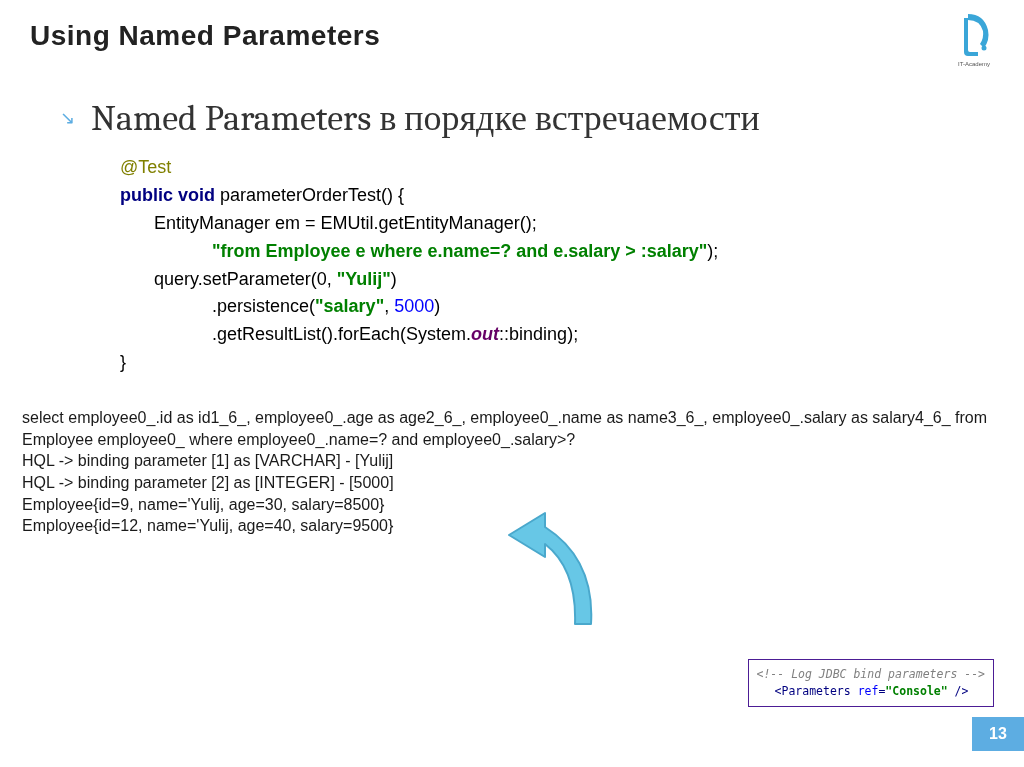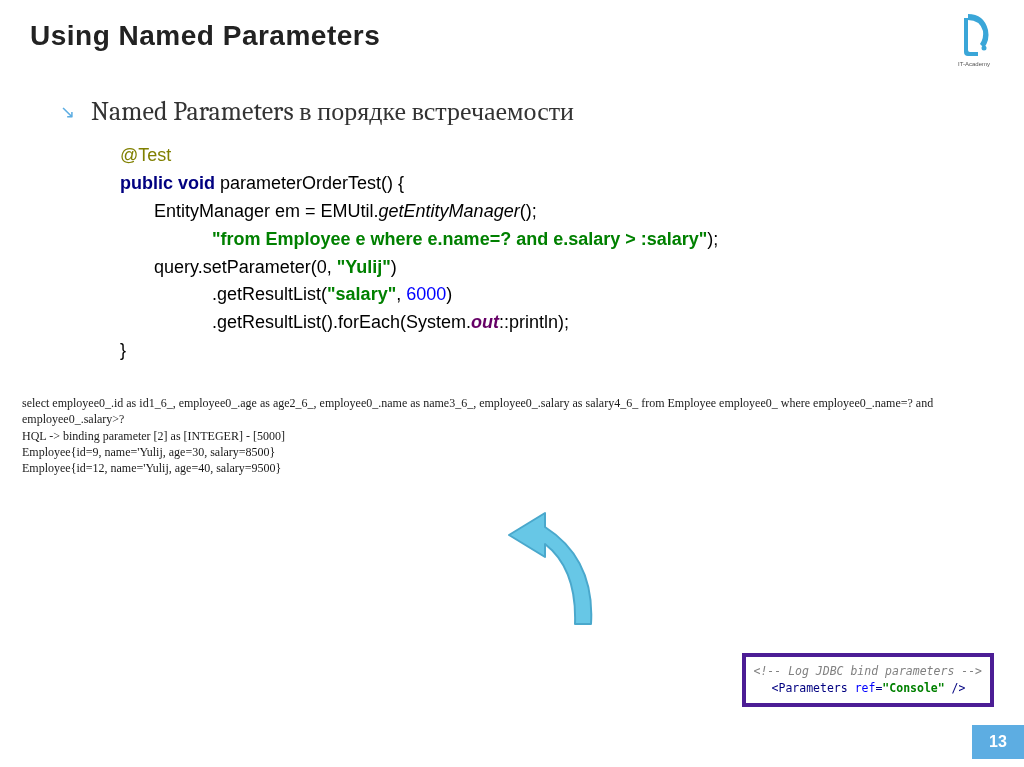--- a/index.html
+++ b/index.html
@@ -31,67 +31,67 @@
     align-items: center;
     margin: 45px 0 0 60px;
   }
   .bullet-icon {
     color: #5DADE2;
     font-size: 18px;
     margin-right: 16px;
   }
   .bullet-text {
     font-family: Cambria, Georgia, serif;
-    font-size: 26px;
+    font-size: 36px;
     color: #333;
   }
   .code-block {
     margin: 15px 0 0 120px;
     font-family: Arial, sans-serif;
     font-size: 18px;
     line-height: 1.55;
   }
   .c-anno { color: #808000; text-align: center; }
   .c-kw { color: #000080; font-weight: bold; margin-top: 16px; }
   .c-ident { color: #000; }
   .c-str { color: #008000; font-weight: bold; }
   .c-num { color: #0000FF; }
   .c-stat { color: #660066; font-style: italic; font-weight: bold; }
-  .c-meth { font-style: italic; }
+  .c-meth { }
   .output-block {
     margin: 30px 16px 0 22px;
-    font-family: Liberation Serif, serif;
-    font-size: 12px;
+    font-family: Liberation Sans, sans-serif;
+    font-size: 16px;
     line-height: 1.35;
     color: #1a1a1a;
   }
   .xml-snippet {
     position: absolute;
     right: 30px;
     bottom: 60px;
-    border: 4px solid #4c1d95;
+    border: 1px solid #4c1d95;
     padding: 6px 8px;
     font-family: Consolas, monospace;
     font-size: 11.5px;
     line-height: 1.5;
     background: #fff;
   }
   .x-comment { color: #808080; font-style: italic; }
   .x-tag { color: #000080; }
   .x-attrn { color: #0000FF; }
   .x-attrv { color: #008000; font-weight: bold; }
   .arrow {
     position: absolute;
     left: 505px;
     top: 509px;
   }
   .page-num {
     position: absolute;
     right: 0;
-    bottom: 8px;
+    bottom: 16px;
     width: 52px;
     height: 34px;
     background: #5DADE2;
     color: #fff;
     font-weight: bold;
     font-size: 16px;
     display: flex;
     align-items: center;
     justify-content: center;
   }
@@ -125,30 +125,31 @@
   <div style="padding-left:34px;">
     <span class="c-ident">EntityManager em = EMUtil.</span><span class="c-ident c-meth">getEntityManager</span><span class="c-ident">();</span>
   </div>
   <div style="padding-left:92px;">
     <span class="c-str">"from Employee e where e.name=? and e.salary &gt; :salary"</span><span class="c-ident">);</span>
   </div>
   <div style="padding-left:34px;">
     <span class="c-ident">query.setParameter(0, </span><span class="c-str">"Yulij"</span><span class="c-ident">)</span>
   </div>
   <div style="padding-left:92px;">
-    <span class="c-ident">.getResultList(</span><span class="c-str">"salary"</span><span class="c-ident">, </span><span class="c-num">6000</span><span class="c-ident">)</span>
+    <span class="c-ident">.persistence(</span><span class="c-str">"salary"</span><span class="c-ident">, </span><span class="c-num">5000</span><span class="c-ident">)</span>
   </div>
   <div style="padding-left:92px;">
-    <span class="c-ident">.getResultList().forEach(System.</span><span class="c-stat">out</span><span class="c-ident">::println);</span>
+    <span class="c-ident">.getResultList().forEach(System.</span><span class="c-stat">out</span><span class="c-ident">::binding);</span>
   </div>
   <div><span class="c-ident">}</span></div>
 </div>
 
 <div class="output-block">
   <div>select employee0_.id as id1_6_, employee0_.age as age2_6_, employee0_.name as name3_6_, employee0_.salary as salary4_6_ from Employee employee0_ where employee0_.name=? and employee0_.salary&gt;?</div>
+  <div>HQL -&gt; binding parameter [1] as [VARCHAR] - [Yulij]</div>
   <div>HQL -&gt; binding parameter [2] as [INTEGER] - [5000]</div>
   <div>Employee{id=9, name='Yulij, age=30, salary=8500}</div>
   <div>Employee{id=12, name='Yulij, age=40, salary=9500}</div>
 </div>
 
 <div class="arrow">
   <svg width="110" height="120" viewBox="0 0 110 120">
     <path d="M70 115 Q72 60 40 35 L40 48 L4 26 L40 4 L40 18 Q90 50 86 115 Z" fill="#67C7E6" stroke="#4AA8CC" stroke-width="2" stroke-linejoin="round"></path>
   </svg>
 </div>

